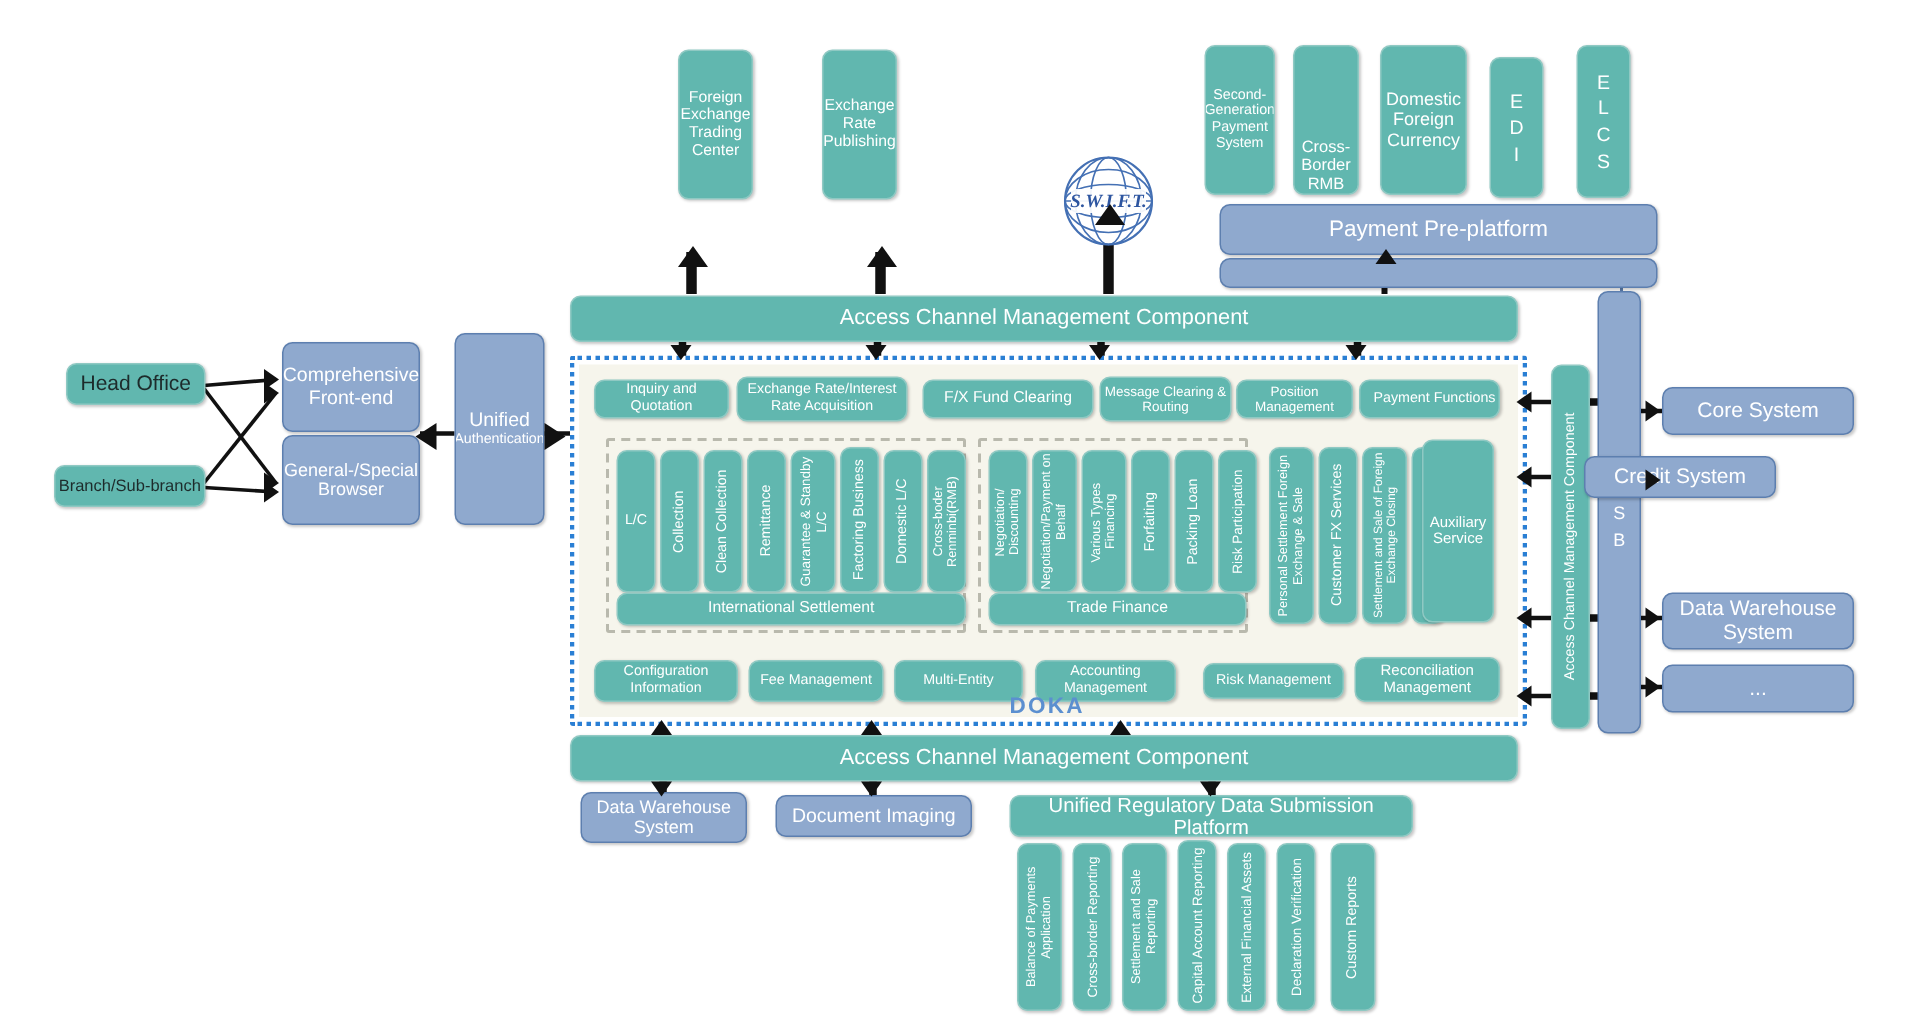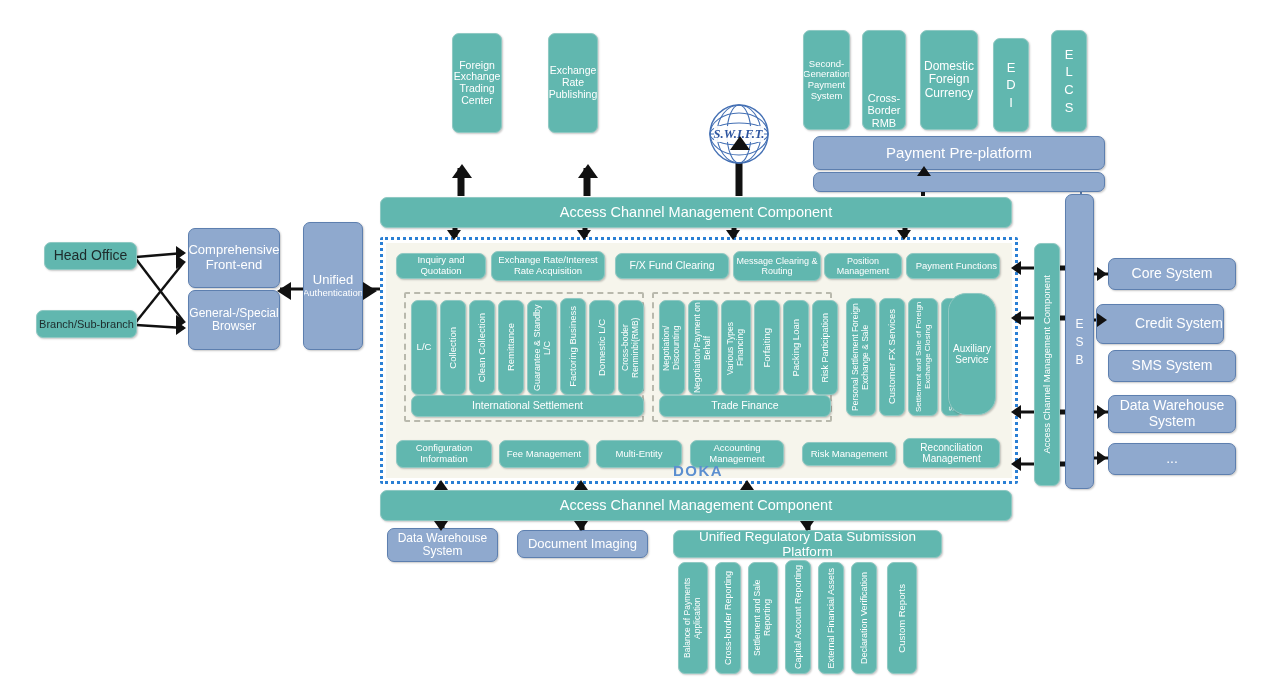--- a/index.html
+++ b/index.html
@@ -248,21 +248,21 @@
   </div>
   <div class="box teal" style="left:861px;top:298px;width:26px;height:118px;">
     <span class="vert" style="font-size:9.5px;">Customer FX Services</span>
   </div>
   <div class="box teal" style="left:890px;top:298px;width:30px;height:118px;">
     <span class="vert" style="font-size:8px;line-height:1.15;white-space:normal;height:114px;">Settlement and Sale of Foreign Exchange Closing</span>
   </div>
   <div class="box teal" style="left:923px;top:298px;width:22px;height:118px;">
     <span class="vert" style="font-size:7.5px;">Self-operated Foreign Exchange</span>
   </div>
-  <div class="box teal" style="left:930px;top:293px;width:48px;height:122px;font-size:10px;border-radius:18px;">
+  <div class="box teal" style="left:930px;top:293px;width:48px;height:122px;font-size:10px;">
     <span>Auxiliary Service</span>
   </div>
 
   <div class="box teal" style="left:378px;top:440px;width:96px;height:28px;font-size:9.5px;padding:0 2px;">
     <span>Configuration Information</span>
   </div>
   <div class="box teal" style="left:481px;top:440px;width:90px;height:28px;font-size:9.5px;padding:0 2px;">
     <span>Fee Management</span>
   </div>
   <div class="box teal" style="left:578px;top:440px;width:86px;height:28px;font-size:9.5px;padding:0 2px;">
@@ -285,25 +285,22 @@
   </div>
   <div class="box blue" style="left:1047px;top:194px;width:29px;height:295px;line-height:1.5;font-size:12px;">
     <span style="white-space:pre-line;">E
 S
 B</span>
   </div>
 
   <div class="box blue" style="left:1090px;top:258px;width:128px;height:32px;font-size:14px;">
     <span>Core System</span>
   </div>
-  <div class="box blue" style="left:1078px;top:304px;width:128px;height:40px;font-size:14px;justify-content:flex-end;">
+  <div class="box blue" style="left:1038px;top:304px;width:128px;height:28px;font-size:14px;">
     <span>Credit System</span>
-  </div>
-  <div class="box blue" style="left:1090px;top:350px;width:128px;height:32px;font-size:14px;">
-    <span>SMS System</span>
   </div>
   <div class="box blue" style="left:1090px;top:395px;width:128px;height:38px;font-size:14px;">
     <span>Data Warehouse System</span>
   </div>
   <div class="box blue" style="left:1090px;top:443px;width:128px;height:32px;font-size:14px;">
     <span>...</span>
   </div>
 
   <div class="box teal" style="left:362px;top:490px;width:632px;height:31px;font-size:14.5px;">
     <span>Access Channel Management Component</span>

